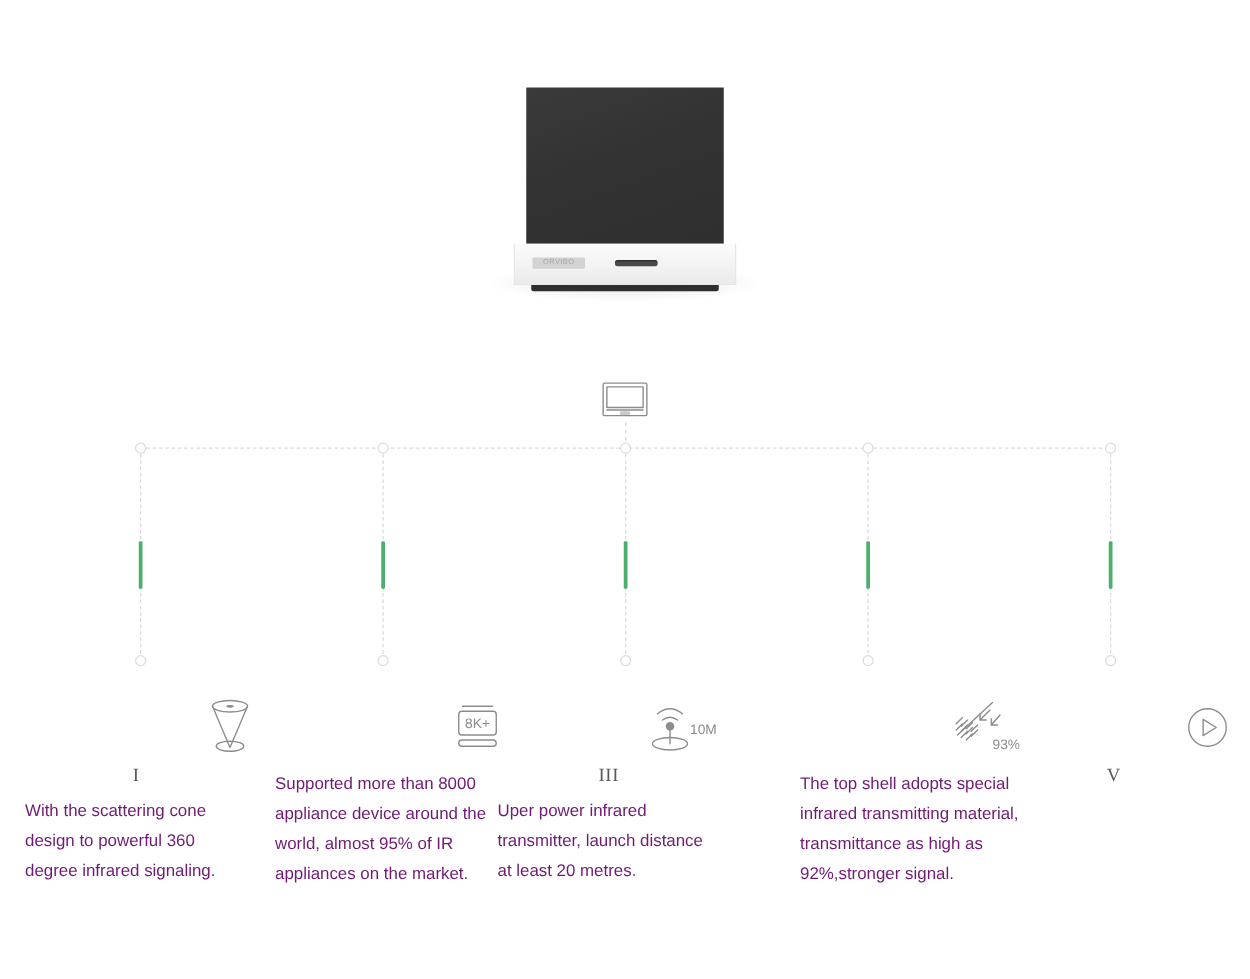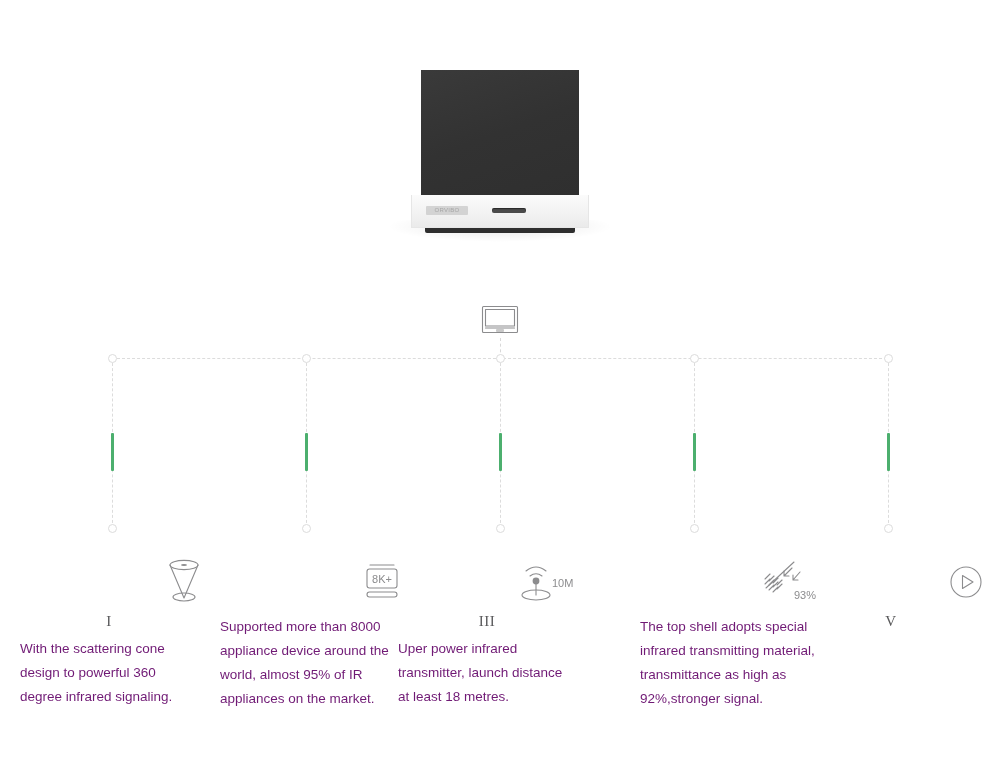--- a/index.html
+++ b/index.html
@@ -339,21 +339,21 @@
         <svg width="72" height="50" viewBox="0 0 72 50">
           <path d="M14 15 Q24 7 34 15" class="svg-line"></path>
           <path d="M18 20 Q24 15.5 30 20" class="svg-line"></path>
           <circle cx="24" cy="25" r="3.4" class="svg-fill"></circle>
           <line x1="24" y1="28" x2="24" y2="39" class="svg-line"></line>
           <ellipse cx="24" cy="39" rx="14" ry="5" class="svg-line"></ellipse>
           <text x="40" y="31" class="icon-label" font-size="12">10M</text>
         </svg>
       </div>
       <div class="feature-numeral">III</div>
-      <div class="feature-text">Uper power infrared transmitter, launch distance at least 18 metres.</div>
+      <div class="feature-text">Uper power infrared transmitter, launch distance at least 20 metres.</div>
     </div>
 
     <div class="feature" style="left:632px">
       <div class="feature-icon">
         <svg width="76" height="54" viewBox="0 0 76 54">
           <line x1="16" y1="34" x2="44" y2="8" class="svg-line" stroke-width="1.4"></line>
           <g class="svg-line" stroke-width="1.1">
             <line x1="20" y1="20" x2="15" y2="25"></line>
             <line x1="24" y1="22" x2="19" y2="27"></line>
             <line x1="28" y1="24" x2="23" y2="29"></line>

